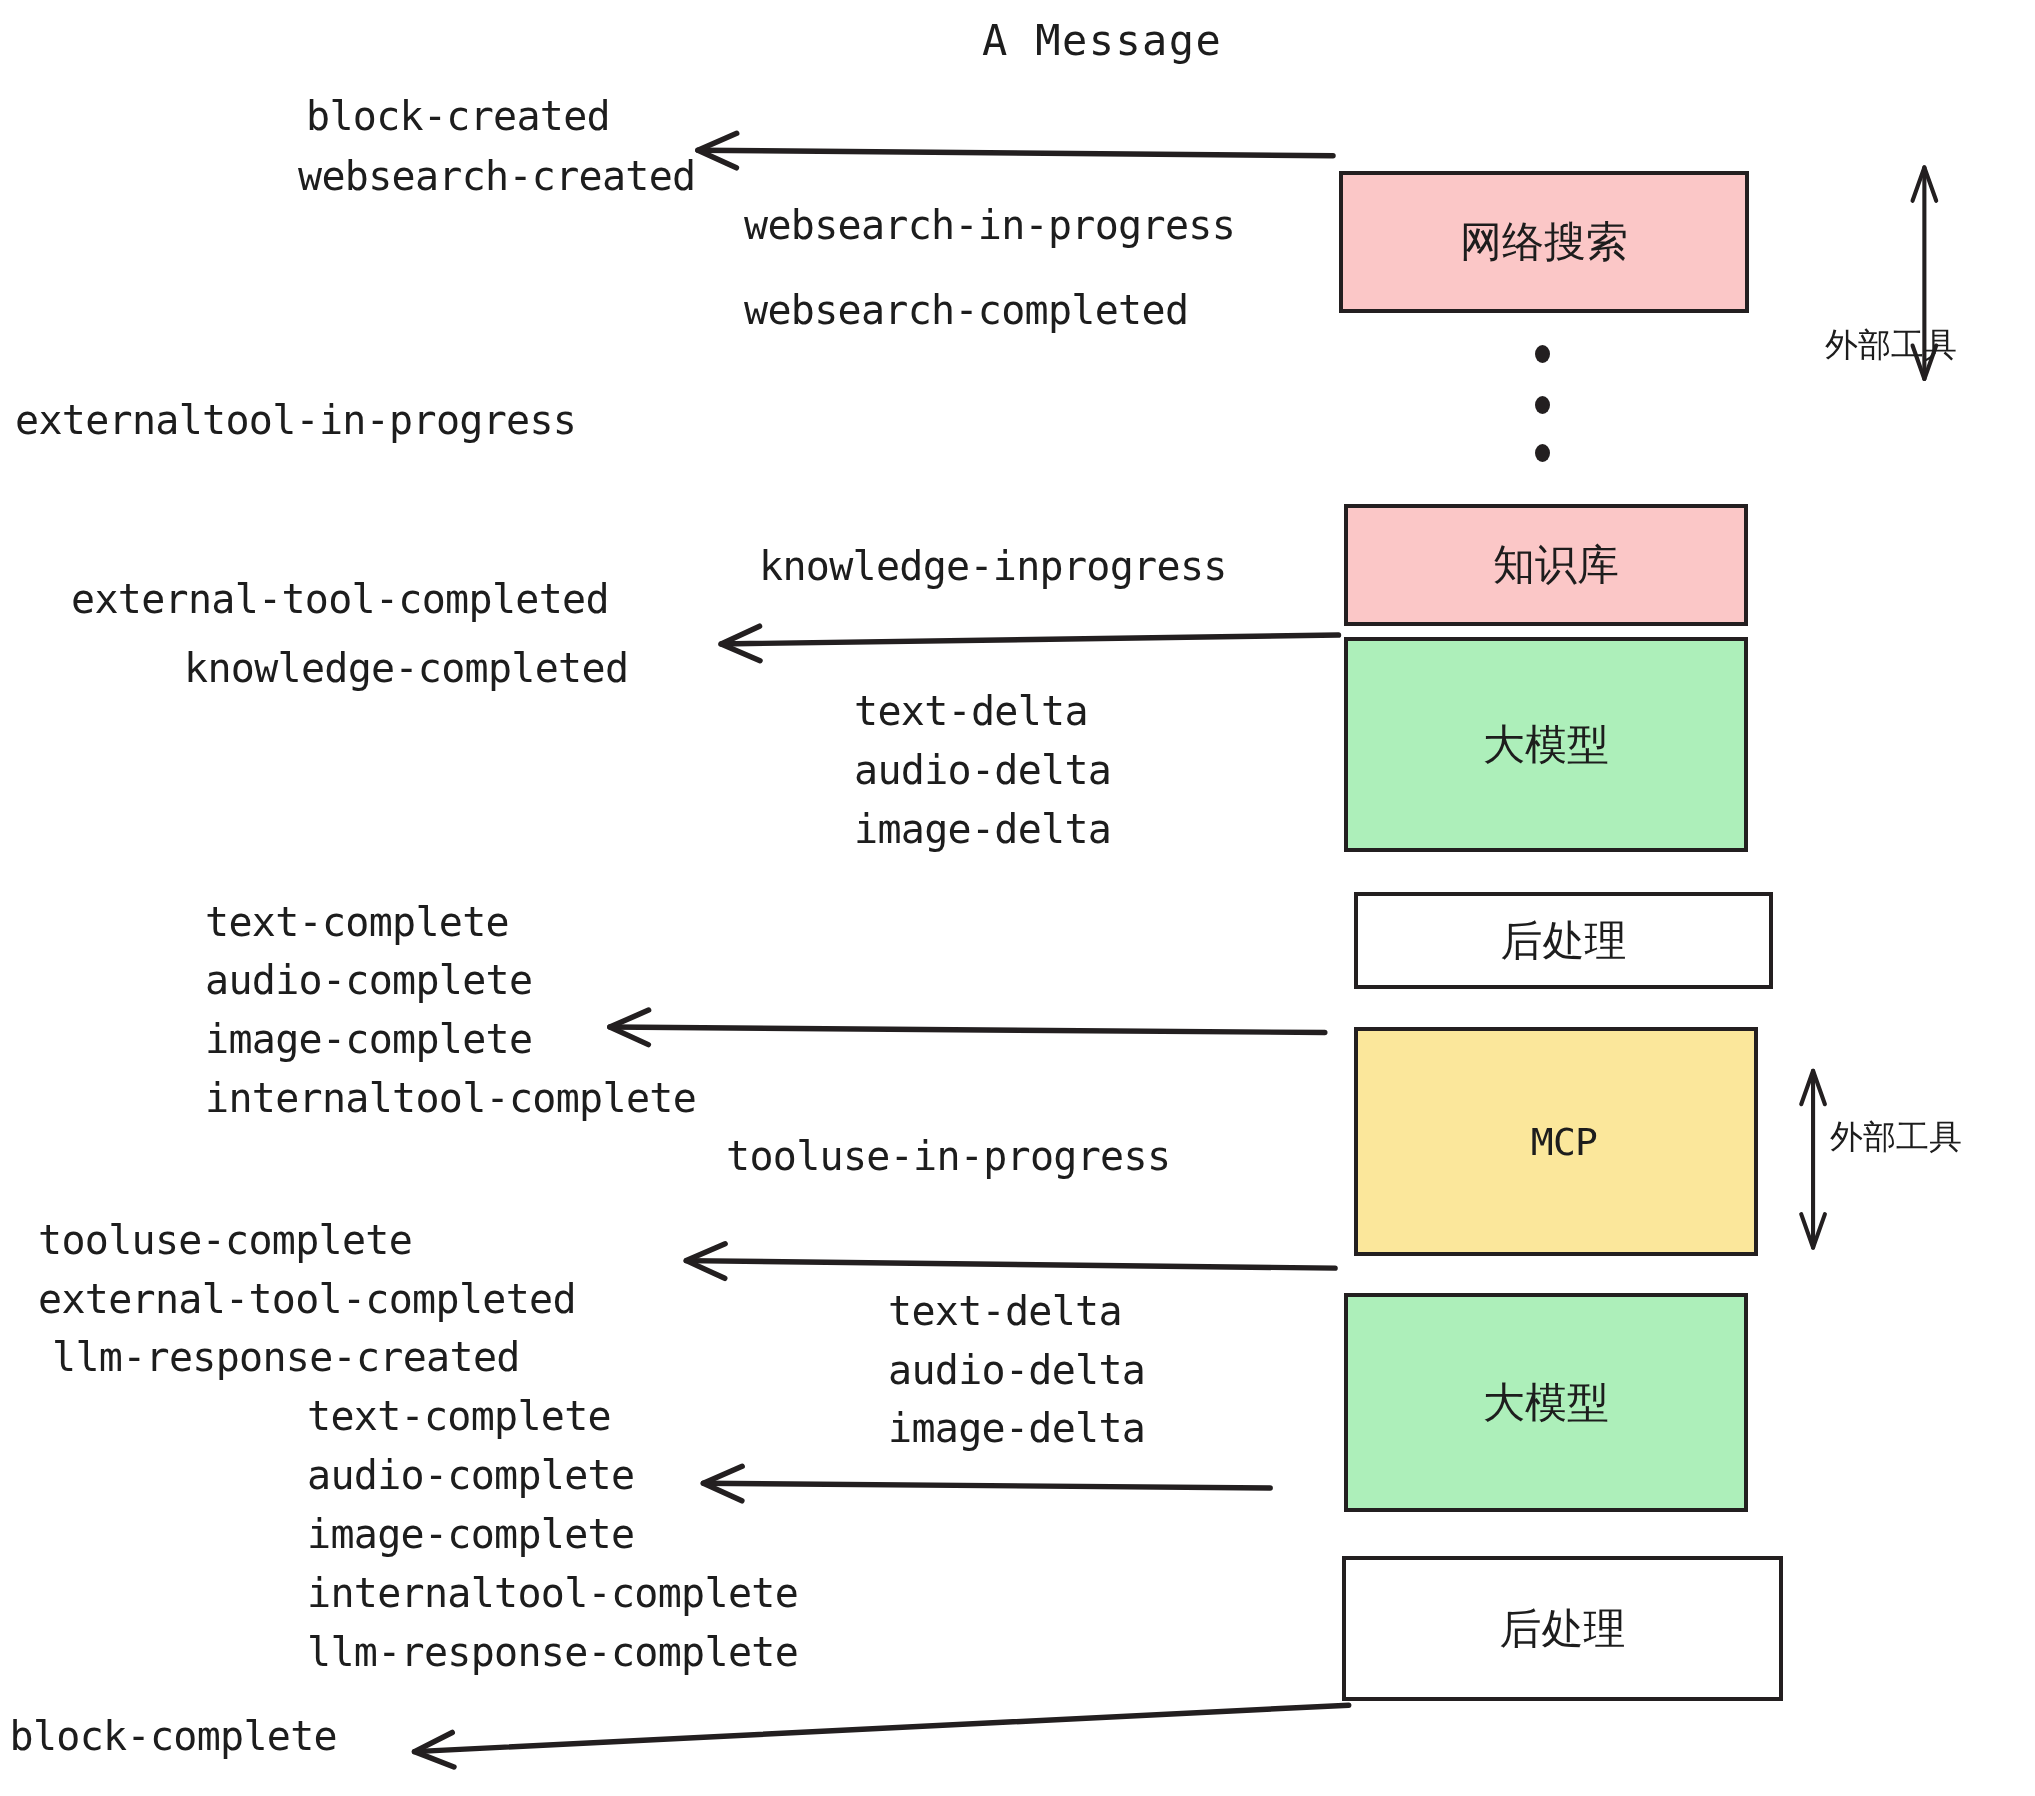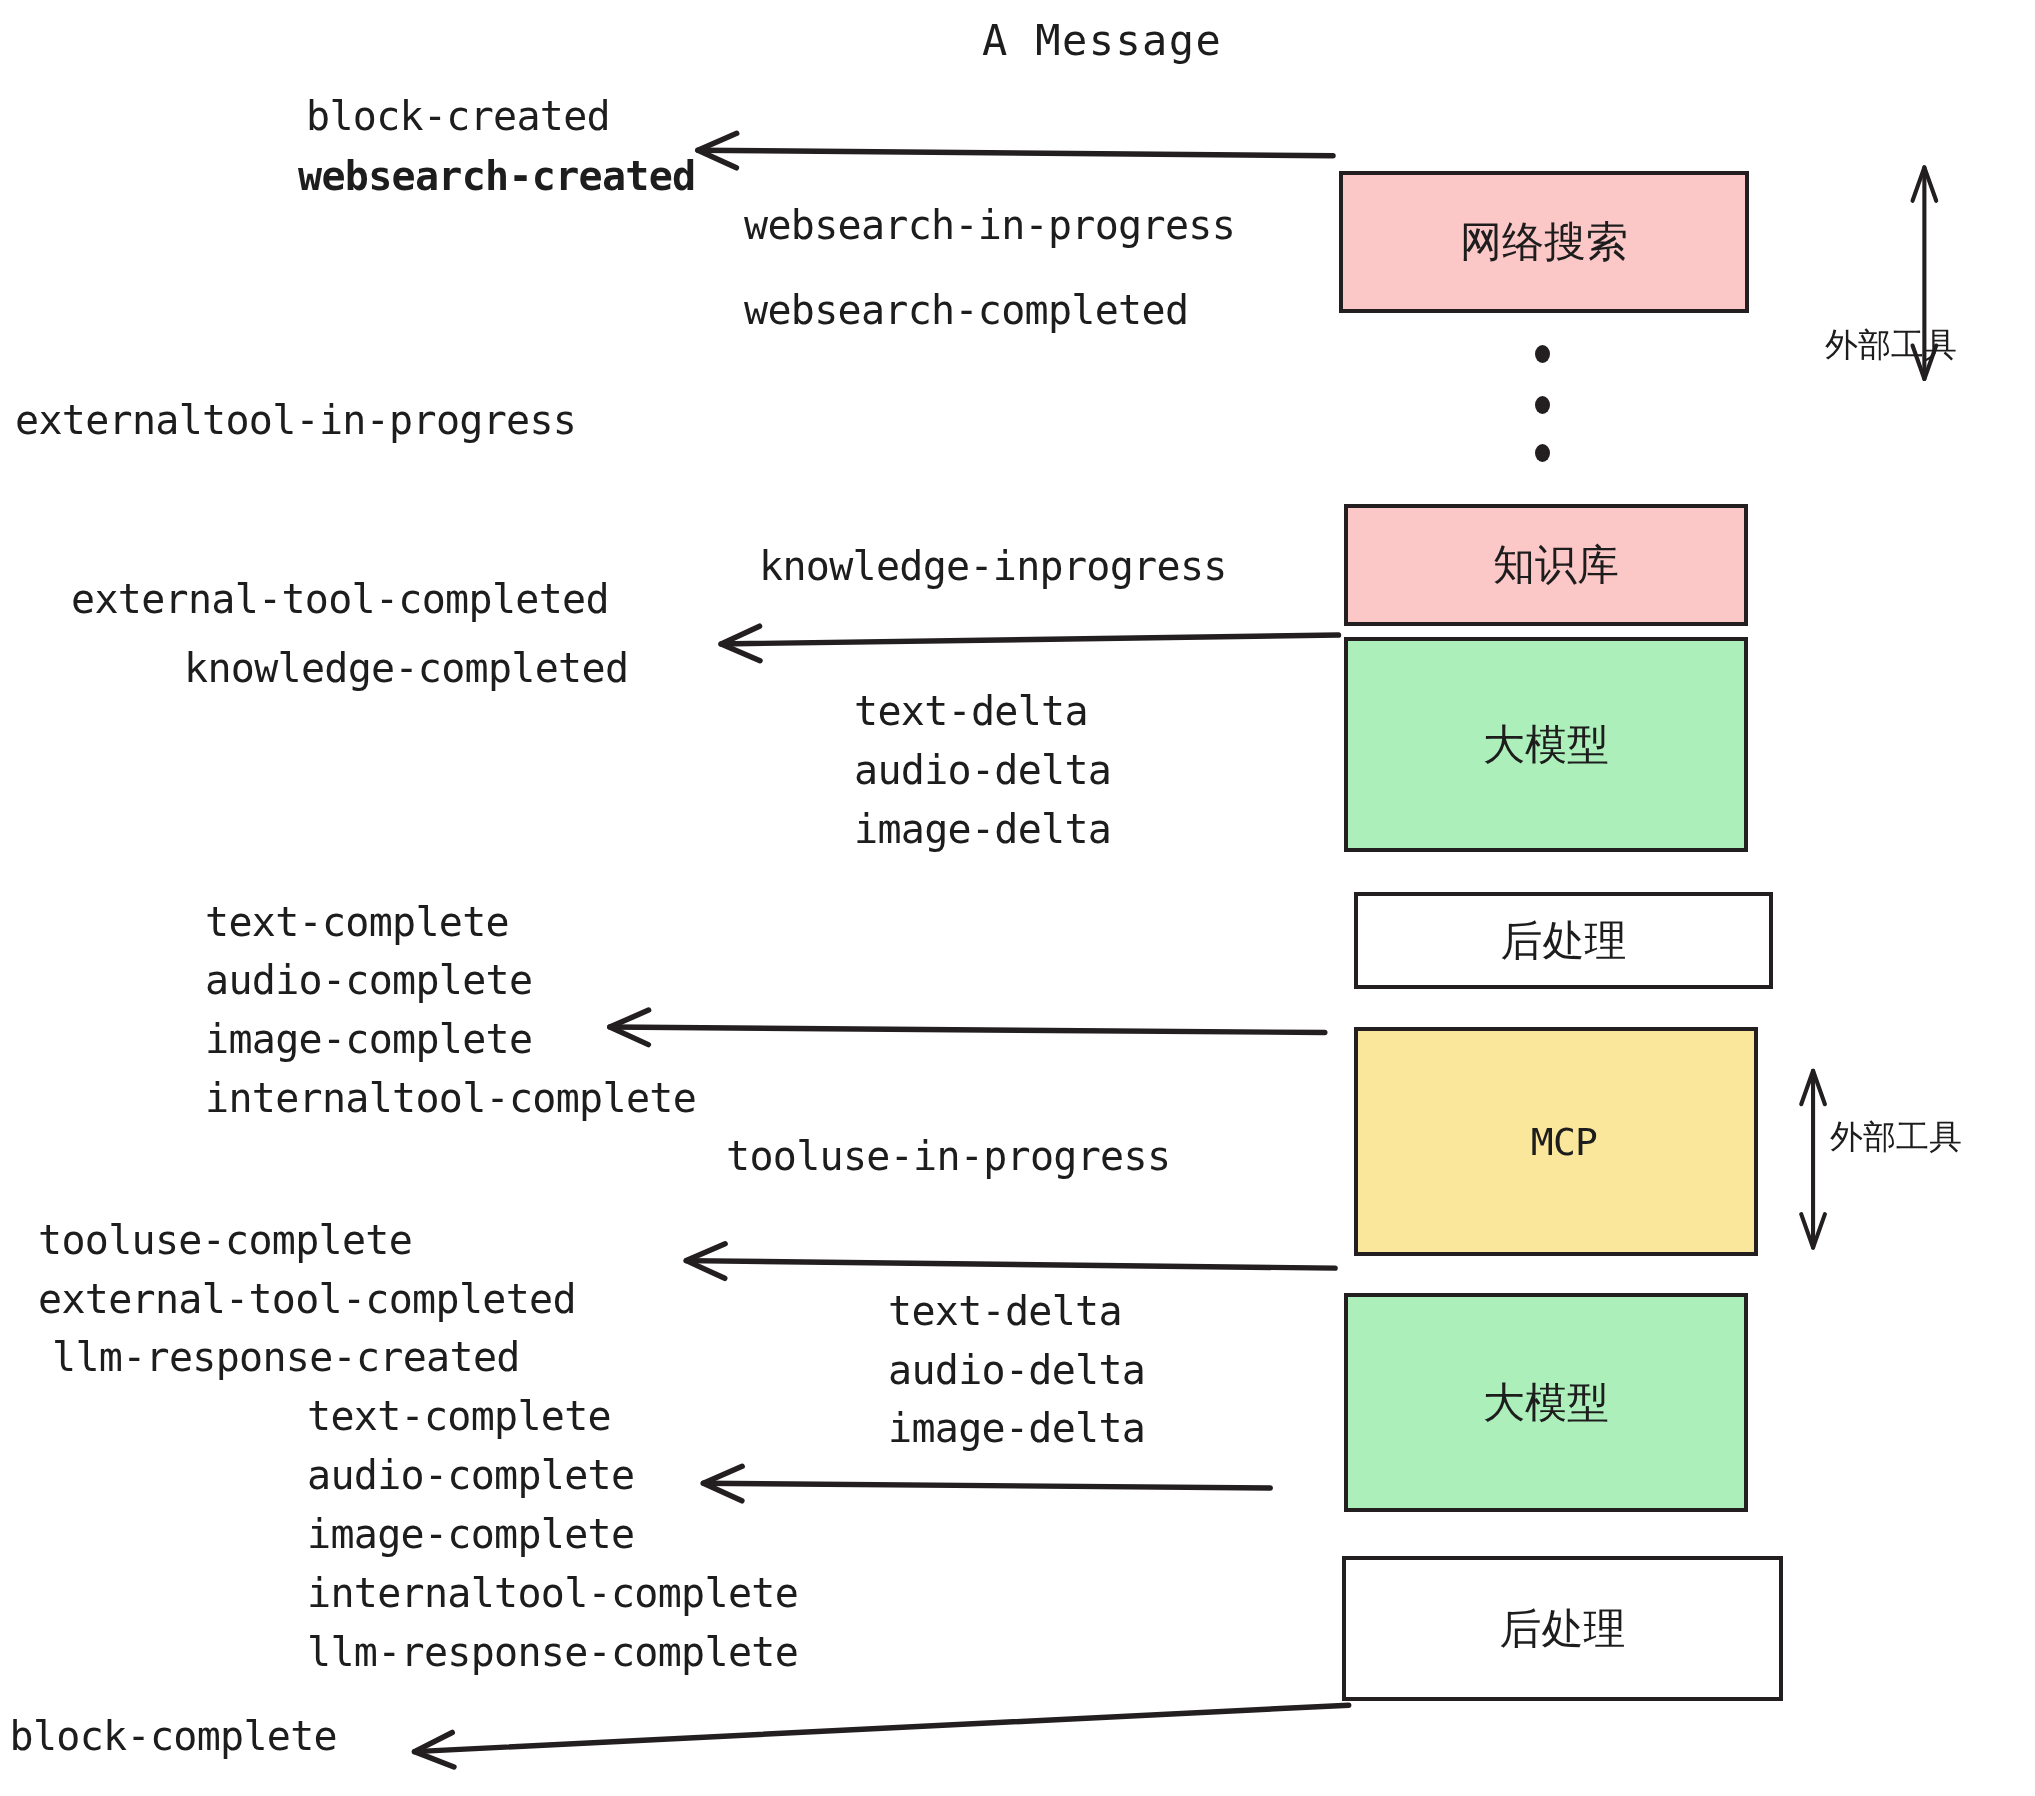--- a/index.html
+++ b/index.html
@@ -144,21 +144,21 @@
     </div>
 
   <div id="dots">
       <div class="dot" style="left: 1535px; top: 345px;"></div>
       <div class="dot" style="left: 1535px; top: 396px;"></div>
       <div class="dot" style="left: 1535px; top: 444px;"></div>
     </div>
 
   <div id="labels">
       <div class="hand evt" style="left: 306px; top: 96px; text-align: right;">block-created</div>
-      <div class="hand evt" style="left: 298px; top: 156px; font-weight: bold;">websearch-created</div>
+      <div class="hand evt" style="left: 298px; top: 156px;">websearch-created</div>
       <div class="hand evt" style="left: 744px; top: 205px;">websearch-in-progress</div>
       <div class="hand evt" style="left: 744px; top: 290px;">websearch-completed</div>
       <div class="hand evt" style="left: 15px; top: 400px;">externaltool-in-progress</div>
       <div class="hand evt" style="left: 759px; top: 546px;">knowledge-inprogress</div>
       <div class="hand evt" style="left: 71px; top: 579px;">external-tool-completed</div>
       <div class="hand evt" style="left: 184px; top: 648px;">knowledge-completed</div>
       <div class="hand evt" style="left: 854px; top: 691px;">text-delta</div>
       <div class="hand evt" style="left: 854px; top: 750px;">audio-delta</div>
       <div class="hand evt" style="left: 854px; top: 809px;">image-delta</div>
       <div class="hand evt" style="left: 205px; top: 902px;">text-complete</div>

